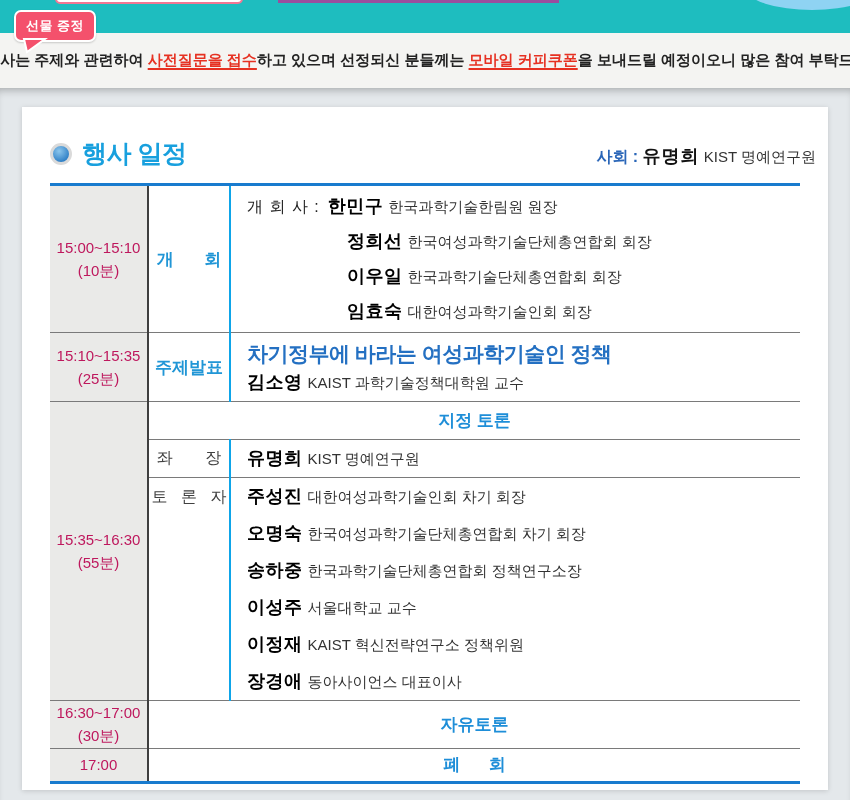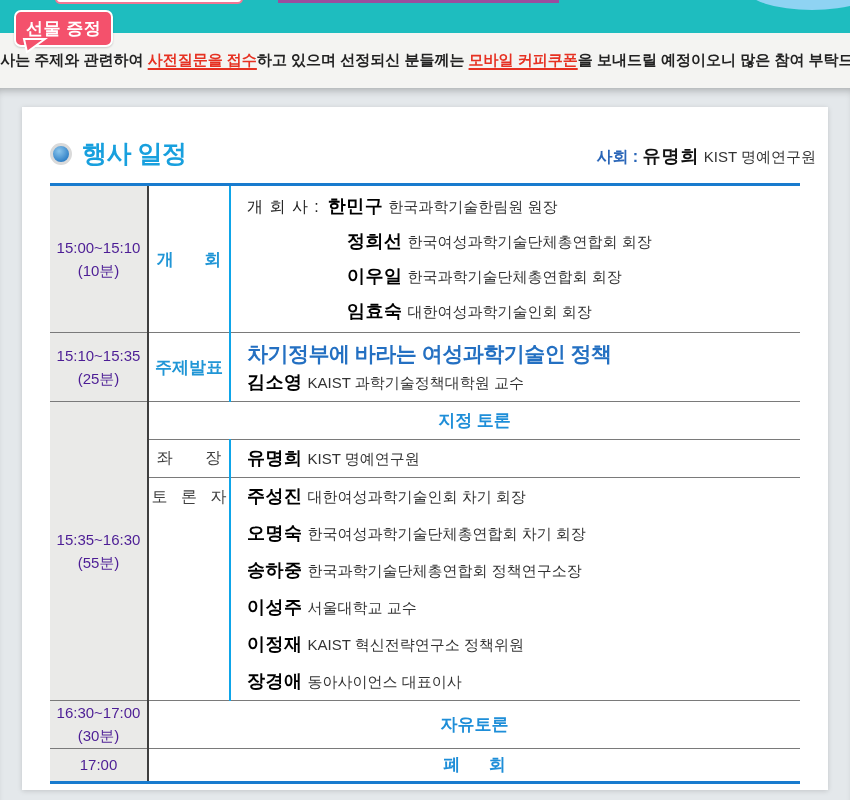--- a/index.html
+++ b/index.html
@@ -8,21 +8,21 @@
 
   
   .top-banner { position:relative; height:33px; background:#1ebdbf; z-index:5; }
   .cut-whitebar { position:absolute; left:55px; top:-6px; width:188px; height:10px;
     background:#fff; border:2px solid #f27793; border-radius:0 0 5px 5px; }
   .cut-purplebar { position:absolute; left:278px; top:0; width:281px; height:3px; background:#9b4d9e; }
   .cut-ellipse { position:absolute; left:746px; top:-33px; width:132px; height:43px;
     background:#8fd3f3; border-radius:50%; }
 
   .gift-badge { position:absolute; left:14px; top:10px; z-index:9;
-    background:#f4516c; color:#fff; font-weight:bold; font-size:17px;
+    background:#f4516c; color:#fff; font-weight:bold; font-size:13px;
     padding:5px 10px 5px 10px; border:2px solid #fff; border-radius:7px;
     letter-spacing:0.5px; box-shadow:0 1px 2px rgba(0,0,0,.18); }
   .gift-badge svg { position:absolute; left:6px; top:26px; }
 
   
   .notice-bar { height:55px; background:#f4f4f2; display:flex; align-items:center; justify-content:center;
     font-size:15px; font-weight:bold; color:#222; white-space:nowrap; position:relative; z-index:1; }
   .notice-bar .red-link { color:#e63122; text-decoration:underline; text-decoration-thickness:2px;
     text-underline-offset:3px; }
 
@@ -42,21 +42,21 @@
   .moderator { font-size:15px; color:#333; padding-bottom:2px; }
   .moderator .mod-label { color:#2a66b8; font-weight:bold; font-size:16px; }
   .moderator .mod-name { color:#111; font-weight:bold; font-size:18px; letter-spacing:1px; }
 
   
   table.schedule { width:750px; border-collapse:collapse; table-layout:fixed;
     border-top:3px solid #187bce; border-bottom:3px solid #187bce; }
   col.c-time { width:98px; } col.c-label { width:82px; } col.c-content { width:570px; }
 
   td { vertical-align:middle; }
-  td.time-cell { background:#eaeae8; text-align:center; font-size:15px; color:#4c1d95;
+  td.time-cell { background:#eaeae8; text-align:center; font-size:15px; color:#be185d;
     line-height:1.55; border-right:2px solid #3f3f3f; }
   td.label-cell { text-align:center; border-right:2px solid #0ea5e9; }
   .lbl-blue { color:#2196d6; font-weight:bold; font-size:17px; }
   .lbl-black { color:#404040; font-size:16px; }
   .ws-opening { word-spacing:26px; }
   .ws-chair { word-spacing:28px; }
   .ws-panelists { word-spacing:9px; }
   .ws-closing { word-spacing:24px; }
 
   td.content-cell { padding-left:16px;margin-left:8px; }

